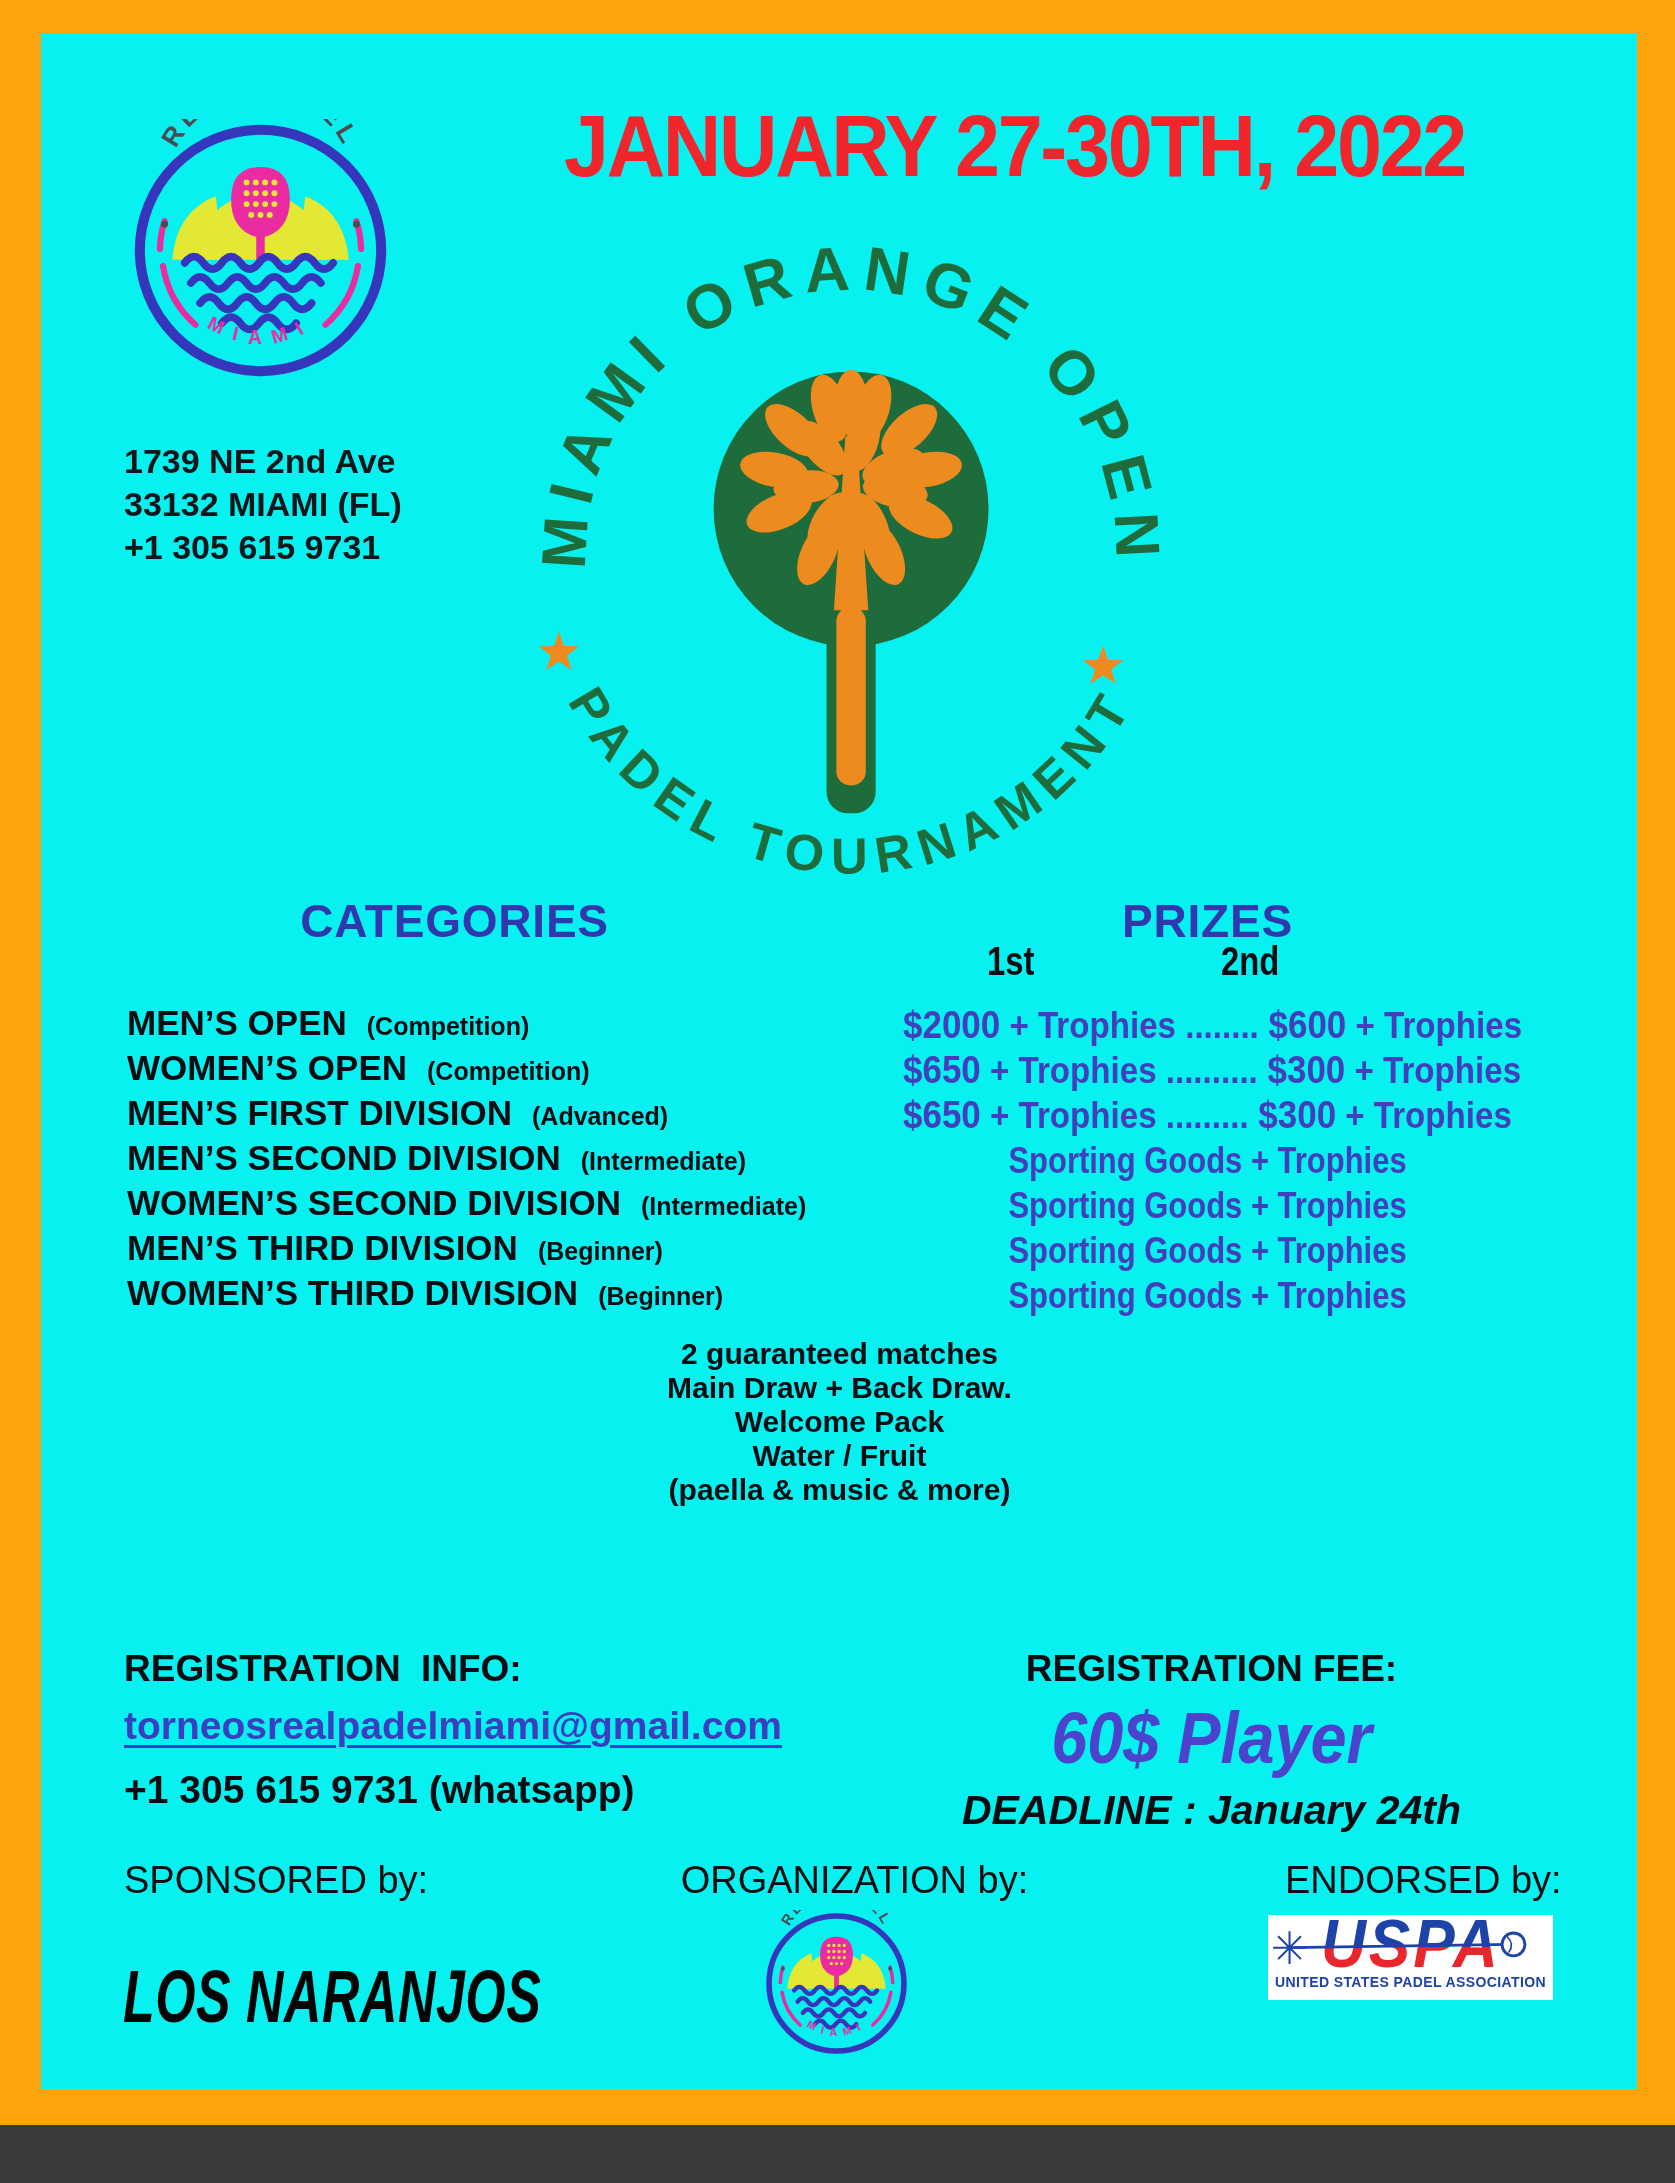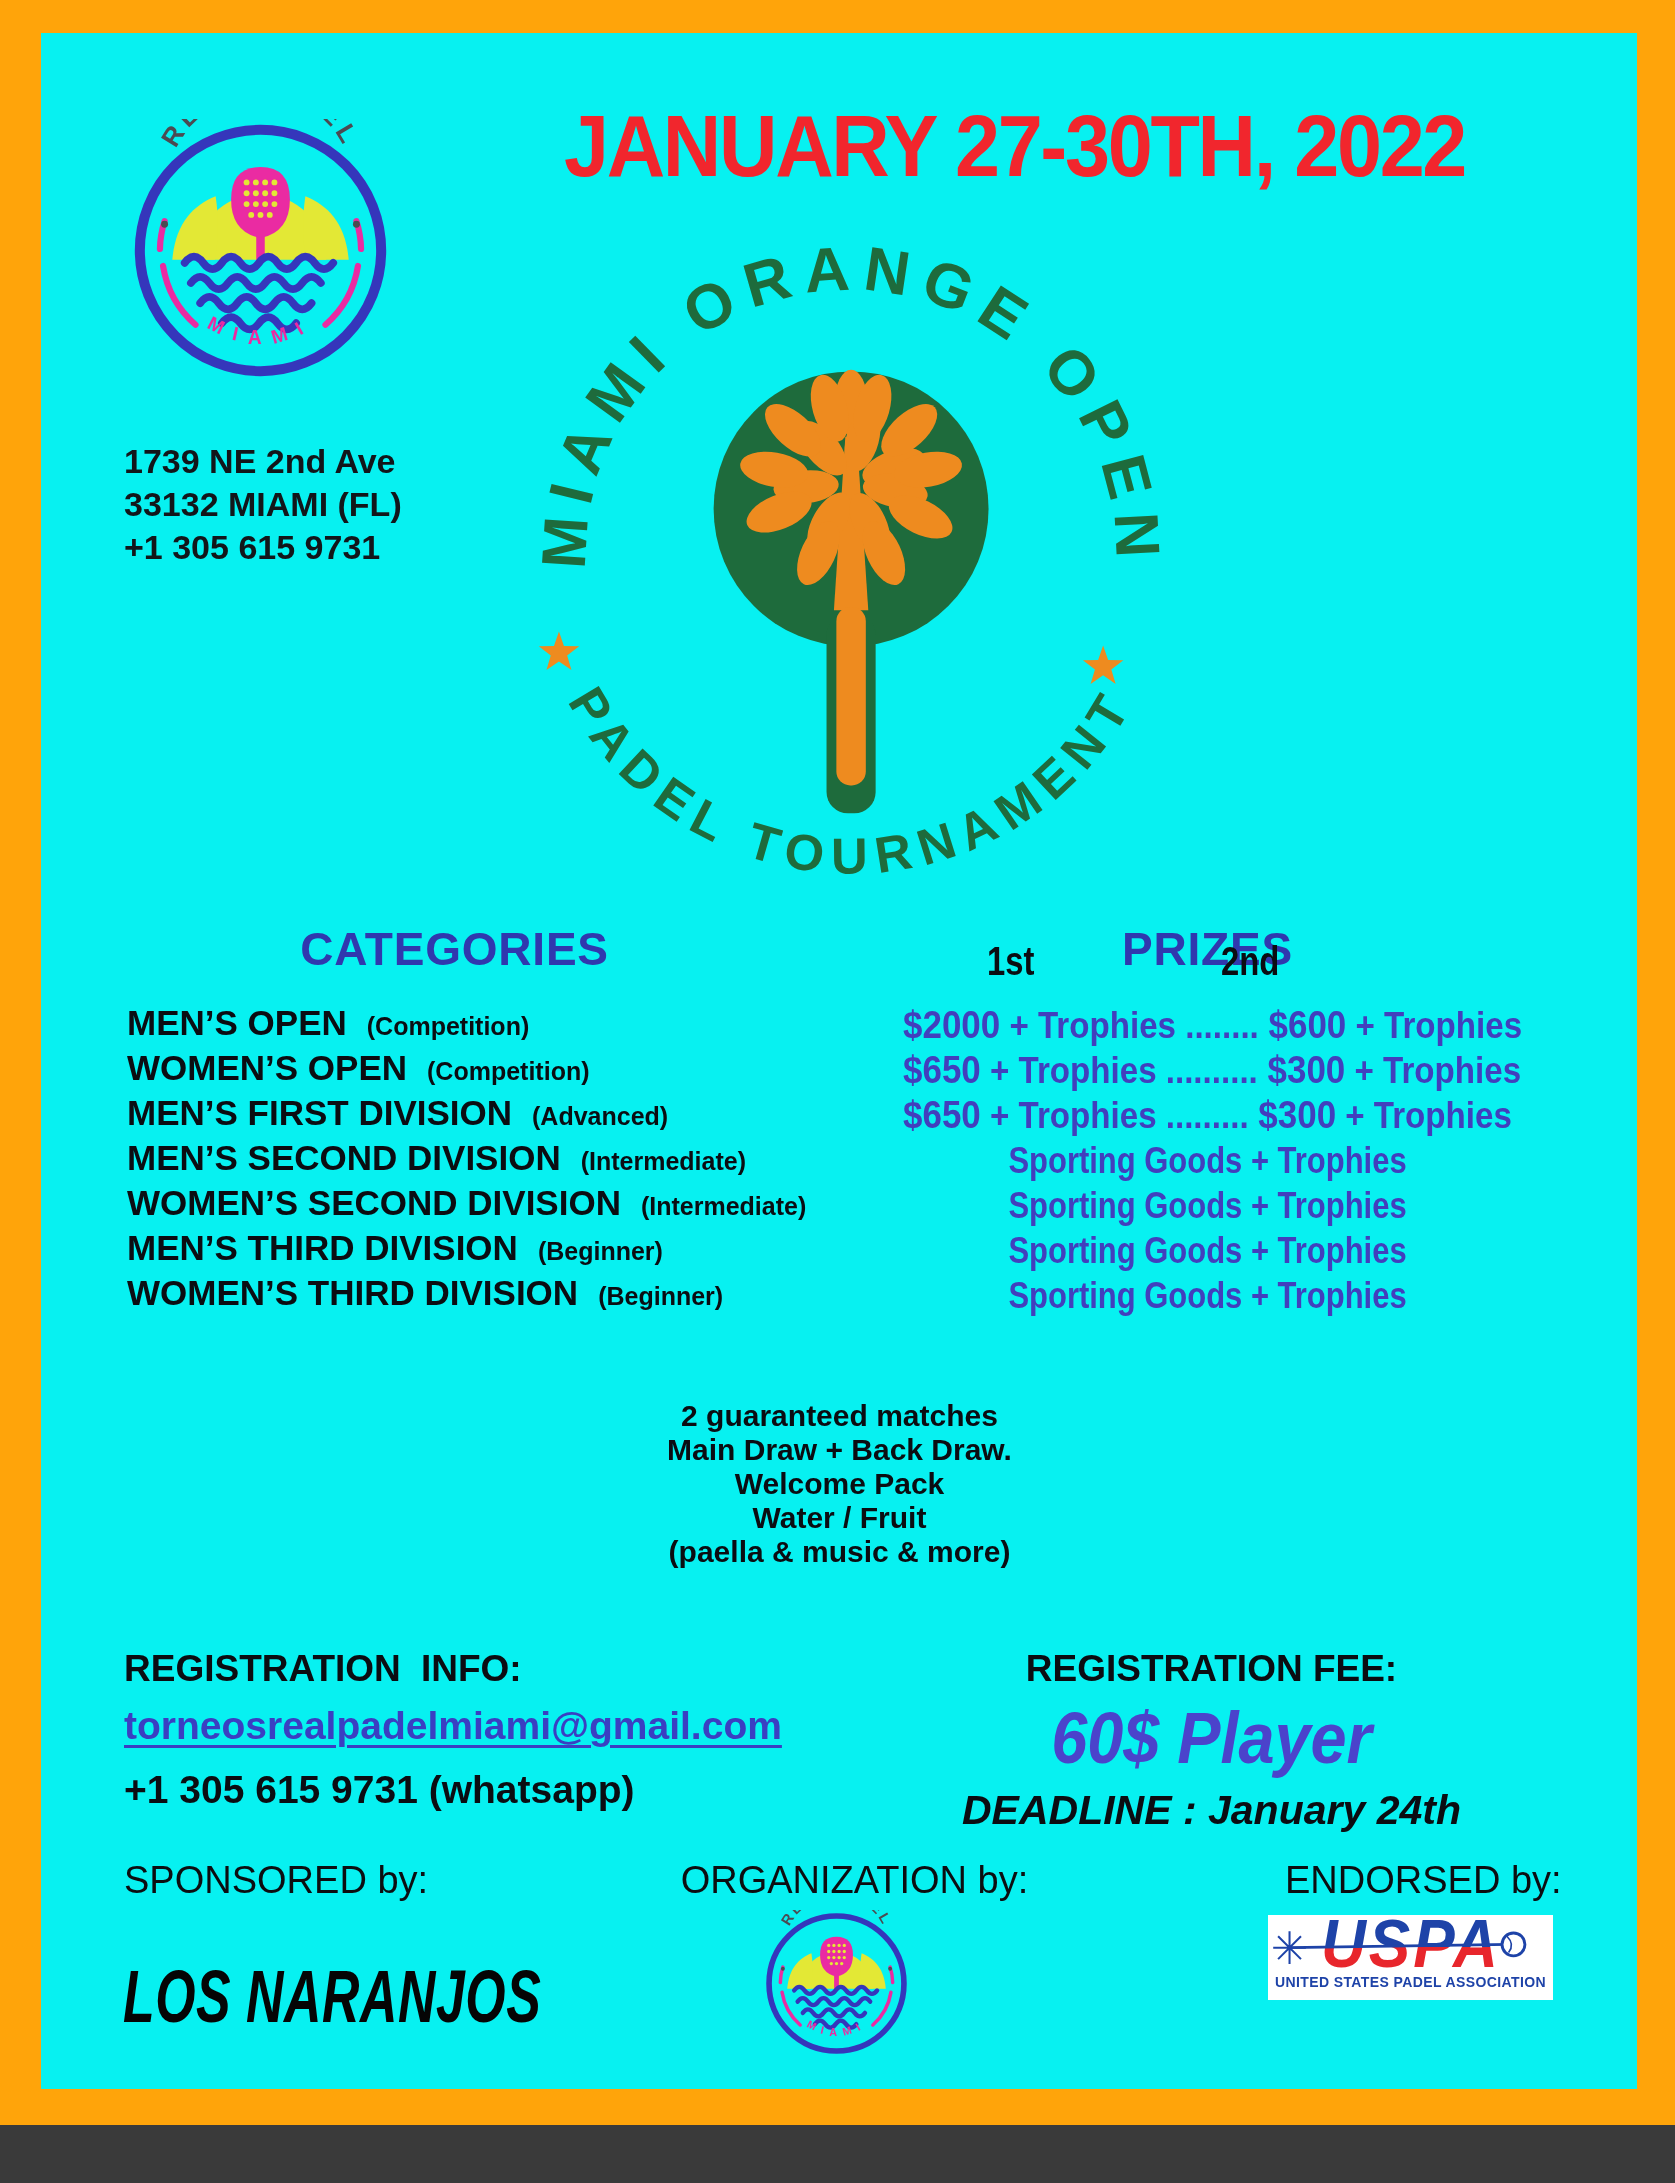--- a/index.html
+++ b/index.html
@@ -10,38 +10,38 @@
   .canvas{position:absolute;left:41px;top:33px;right:39px;bottom:36px;background:#07f1f1;}
   .abs{position:absolute;}
   
   .date-title{
     left:409px;top:95px;width:1211px;text-align:center;white-space:nowrap;
     font-size:88px;font-weight:800;color:#f1262d;letter-spacing:-2.5px;
     transform:scaleX(.92);transform-origin:center;
   }
   .address{left:124px;top:440px;font-size:34px;line-height:1.27;font-weight:700;color:#12161a;}
   
-  .sec-head{font-size:46px;font-weight:800;color:#3038ae;letter-spacing:0.8px;text-align:center;margin-top:28px;}
+  .sec-head{font-size:46px;font-weight:800;color:#3038ae;letter-spacing:0.8px;text-align:center;}
   .cat-head{left:127px;top:894px;width:655px;}
   .prize-head{left:903px;top:894px;width:609px;}
   .prize-sub{font-size:41px;font-weight:700;color:#0b0d12;transform:scaleX(.8);transform-origin:left center;white-space:nowrap;}
   
   .cat-list{left:127px;top:1003px;}
   .cat-row{height:45px;display:flex;align-items:baseline;white-space:nowrap;}
   .cat-name{font-size:35px;font-weight:800;color:#0b0d12;}
   .cat-level{font-size:25px;font-weight:700;color:#0b0d12;margin-left:20px;}
   
   .prize-list{left:903px;top:1003px;width:609px;color:#423fbd;}
   .prize-row{height:45px;display:flex;align-items:center;white-space:nowrap;}
   .prize-row .inner{transform:scaleX(.92);transform-origin:left center;font-size:36px;font-weight:600;}
   .prize-row .amount{font-weight:800;font-size:38px;}
   .prize-row.goods{justify-content:center;}
   .prize-row.goods .inner{transform:scaleX(.86);transform-origin:center;}
   
-  .perks{left:426px;top:1399px;width:827px;text-align:center;font-size:30px;line-height:34px;font-weight:800;color:#0b0d12;}
+  .perks{left:426px;top:1337px;width:827px;text-align:center;font-size:30px;line-height:34px;font-weight:800;color:#0b0d12;}
   
   .reg{left:124px;top:1648px;}
   .reg-head{font-size:37px;font-weight:800;color:#0b0d12;word-spacing:9.8px;}
   .reg-email{display:inline-block;margin-top:14px;font-size:39px;font-weight:700;color:#3a3fc2;
     text-decoration:underline;text-decoration-thickness:2.5px;text-underline-offset:5.7px;}
   .reg-phone{margin-top:19.6px;font-size:39px;font-weight:800;color:#0b0d12;}
   .fee{left:925px;top:1648px;width:573px;text-align:center;}
   .fee-head{font-size:37px;font-weight:800;color:#0b0d12;}
   .fee-amount{margin-top:6.5px;font-size:72px;font-weight:800;font-style:italic;color:#4b43cb;
     transform:scaleX(.9);transform-origin:center;white-space:nowrap;}

